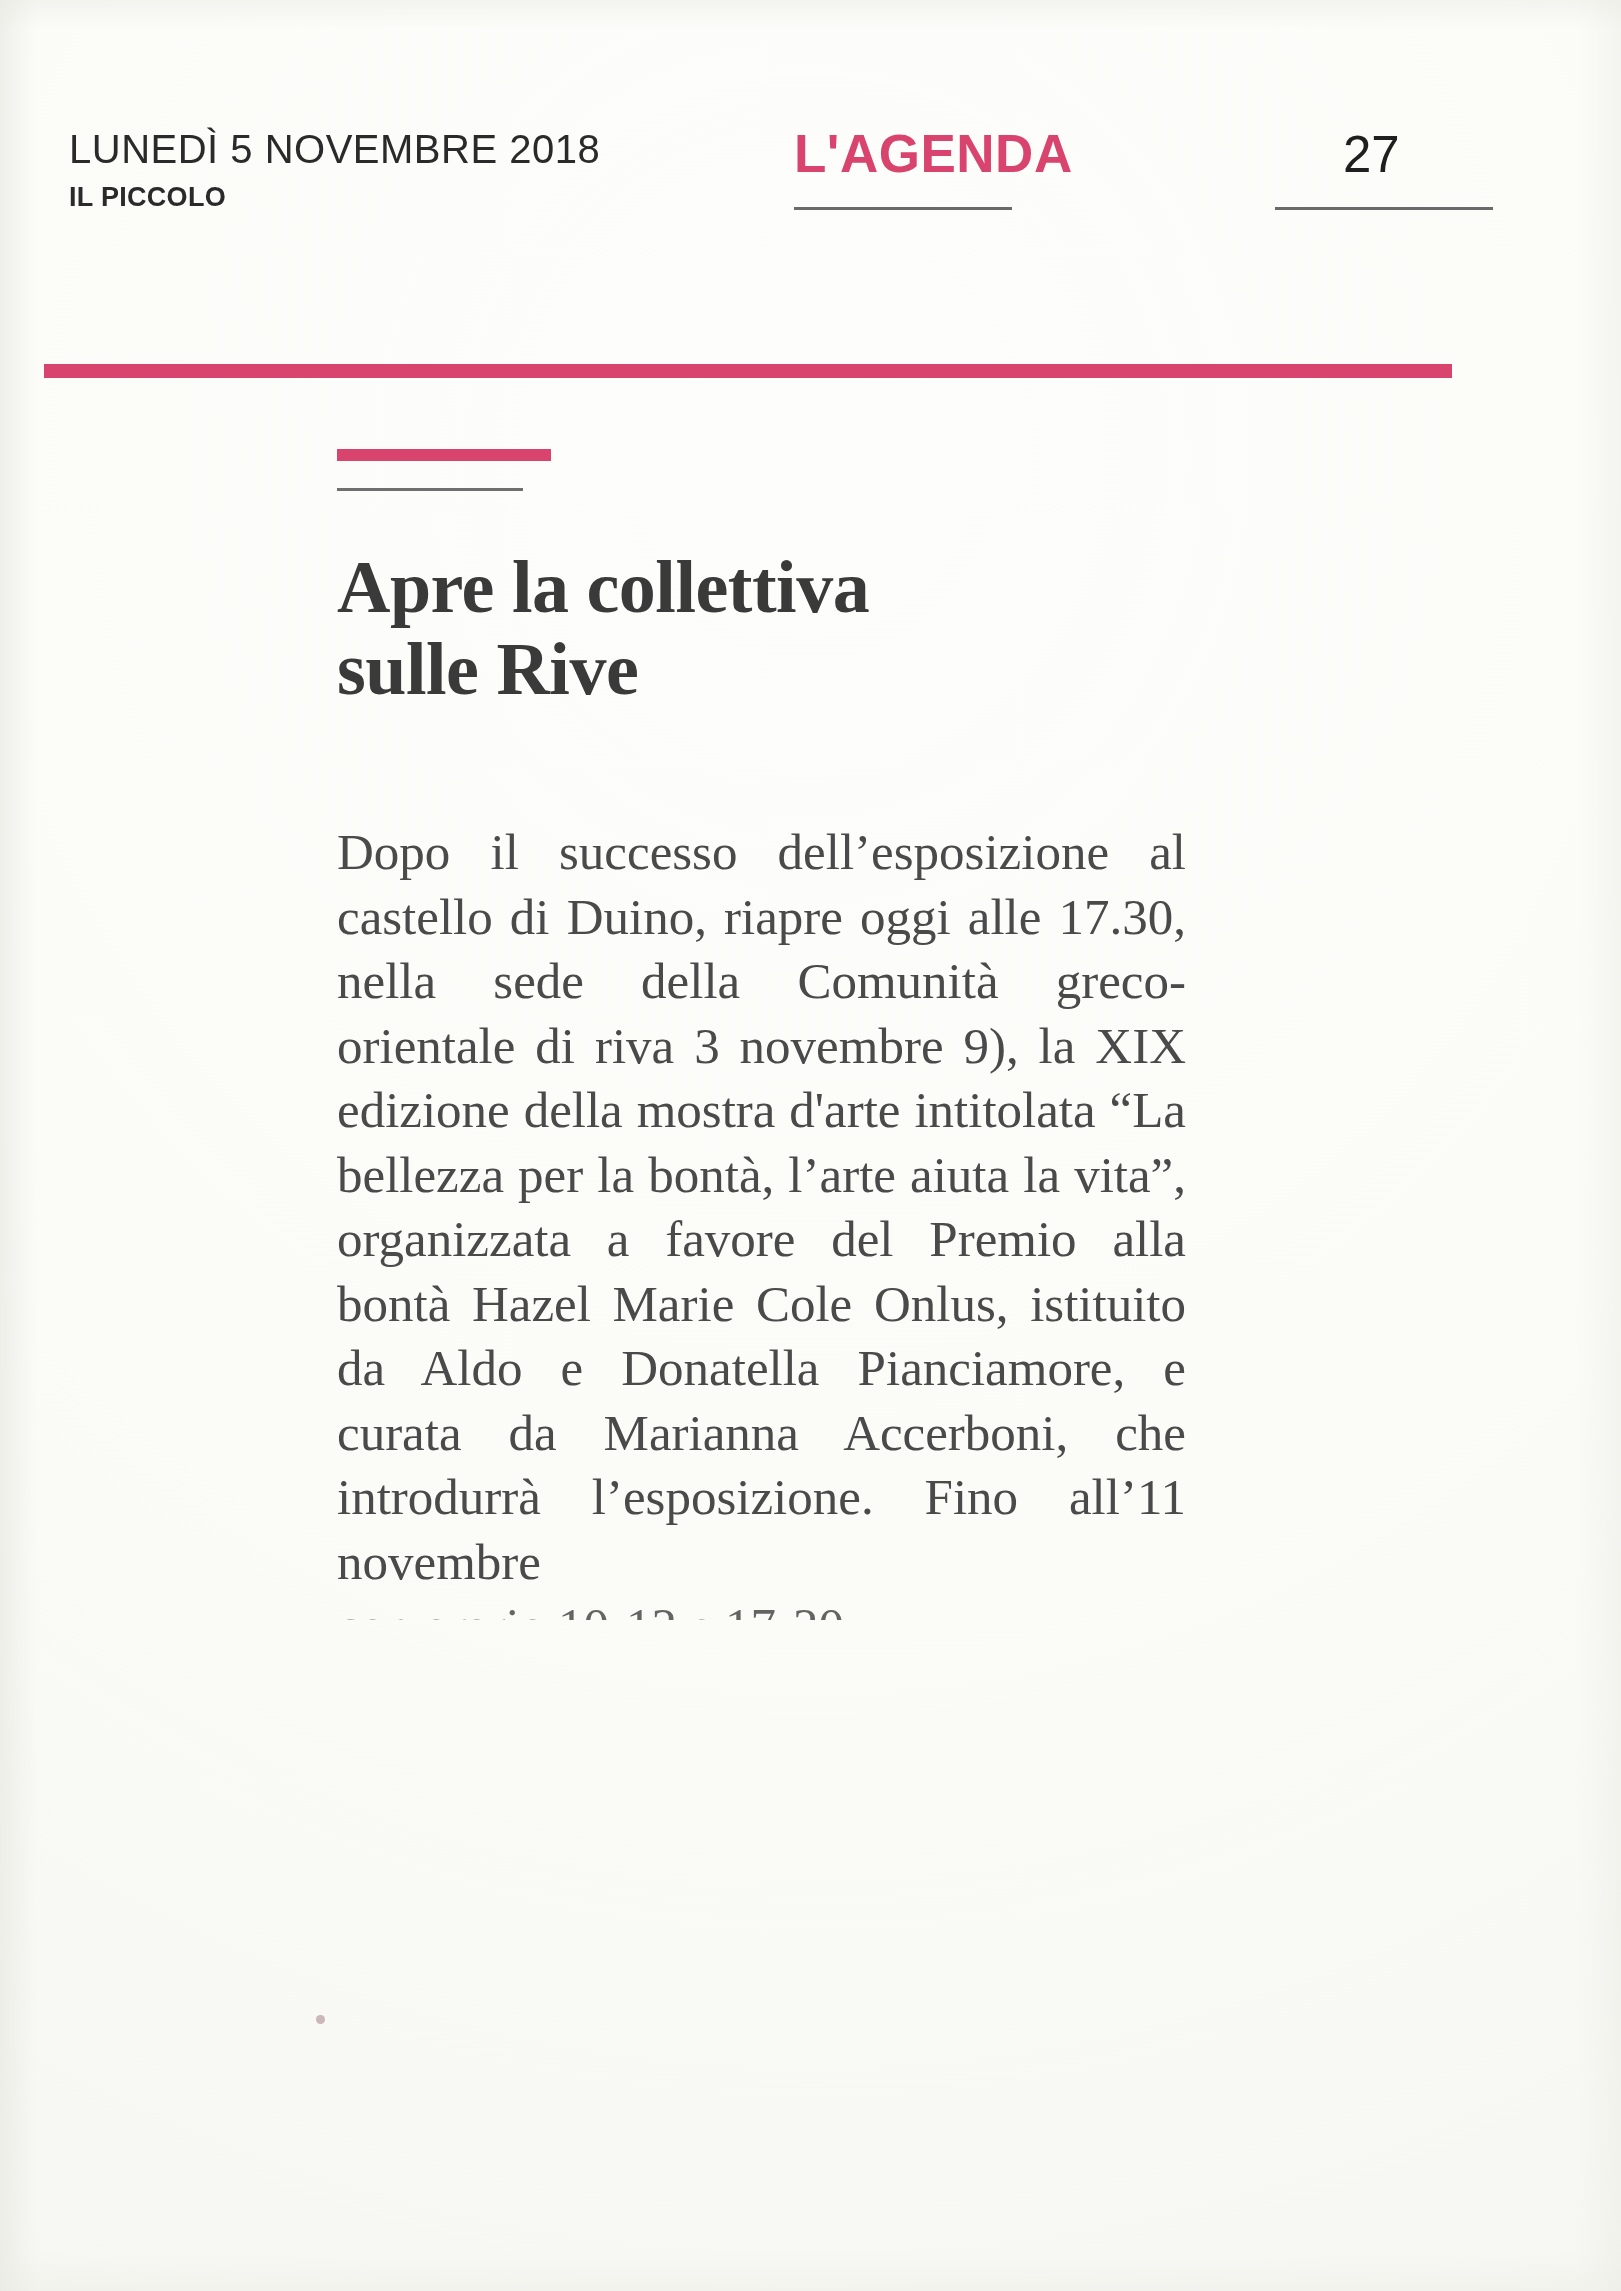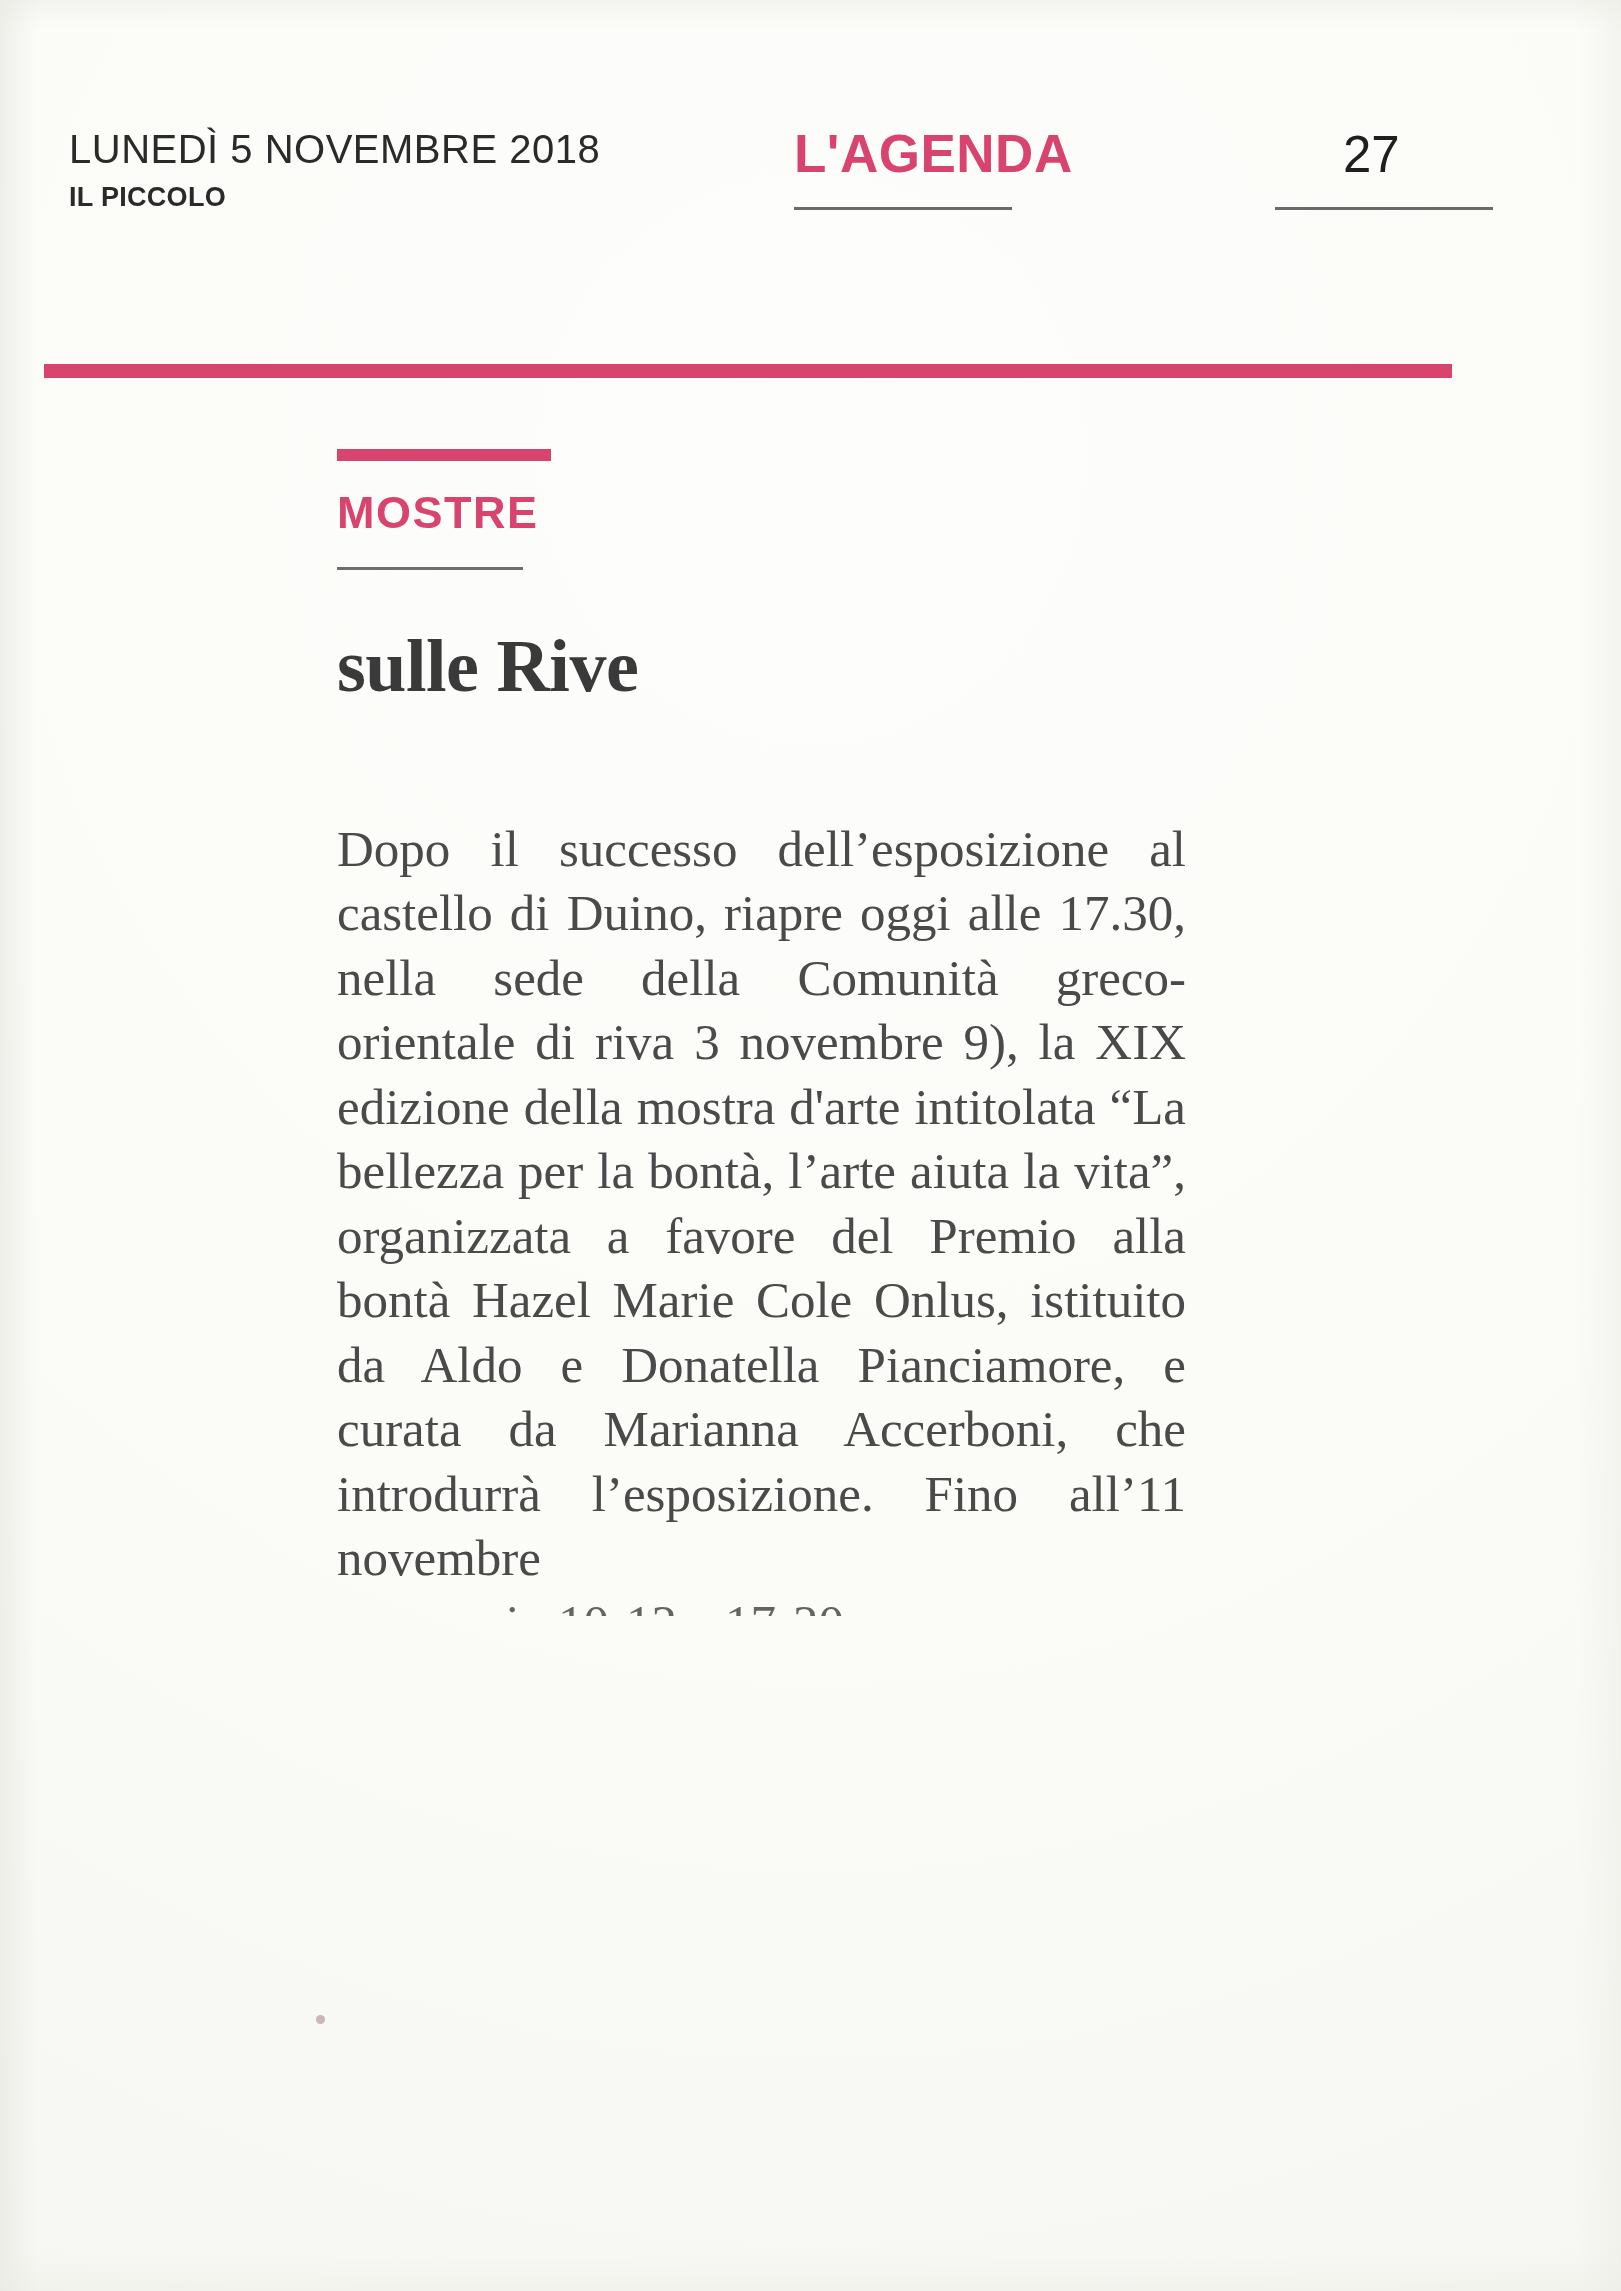--- a/index.html
+++ b/index.html
@@ -196,24 +196,24 @@
     <div class="masthead-section">L'AGENDA</div>
     <div class="masthead-section-rule"></div>
     <div class="masthead-pageno">27</div>
     <div class="masthead-pageno-rule"></div>
   </div>
 
   <div class="top-rule"></div>
 
   <div class="article">
     <div class="kicker-rule-top"></div>
-    <div class="kicker">MOSTRE</div>
     <div class="kicker-rule-bottom"></div>
 
     <h1 class="headline">
+      <span class="headline-line">Apre la collettiva</span>
       <span class="headline-line">sulle Rive</span>
     </h1>
 
     <div class="body-text">
       <span>Dopo il successo dell’esposizione al castello di Duino, riapre oggi alle 17.30, nella sede della Comunità greco-orientale di riva 3 novembre 9), la XIX edizione della mostra d'arte intitolata “La bellezza per la bontà, l’arte aiuta la vita”, organizzata a favore del Premio alla bontà Hazel Marie Cole Onlus, istituito da Aldo e Donatella Pianciamore, e curata da Marianna Accerboni, che introdurrà l’esposizione. Fino all’11 novembre</span>
       <span class="last-clip">con orario 10-12 e 17-20.</span>
     </div>
   </div>
 
   <div class="speck"></div>

